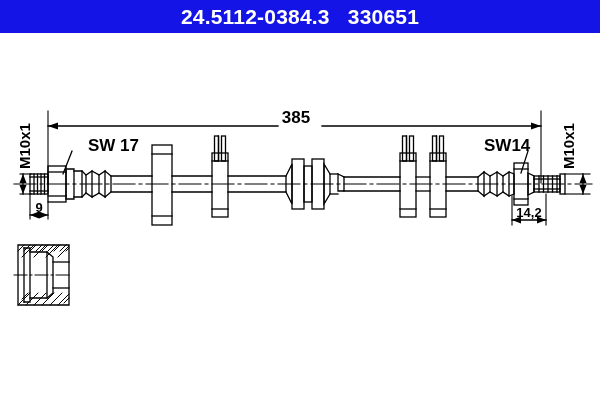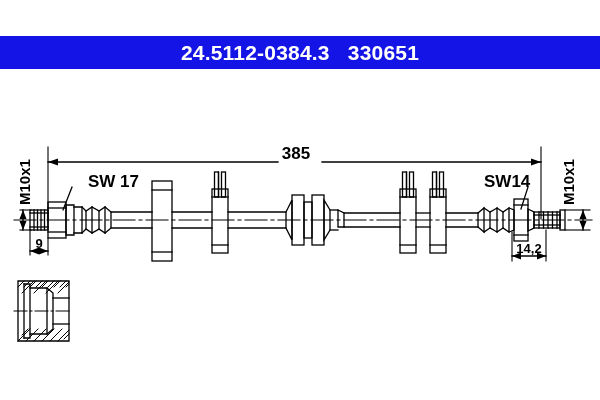--- a/index.html
+++ b/index.html
@@ -1,21 +1,21 @@
 <!DOCTYPE html>
 <html><head>
 <meta charset="utf-8">
 <style>
   html,body{margin:0;padding:0;}
   body{
     width:600px;height:400px;background:#ffffff;
     font-family:"Liberation Sans", sans-serif;
     overflow:hidden;position:relative;
   }
-  #sheet{position:relative;width:600px;height:344px;margin-top:36px;}
+  #sheet{position:relative;width:600px;height:344px;}
   #header{
     position:absolute;left:0;top:0;width:600px;height:33px;
     background:#1414e6;
     display:flex;align-items:center;justify-content:center;
   }
   #header .htxt{
     color:#ffffff;font-weight:bold;font-size:21px;
     letter-spacing:0.2px;white-space:pre;
     font-family:"Liberation Sans", sans-serif;
   }

